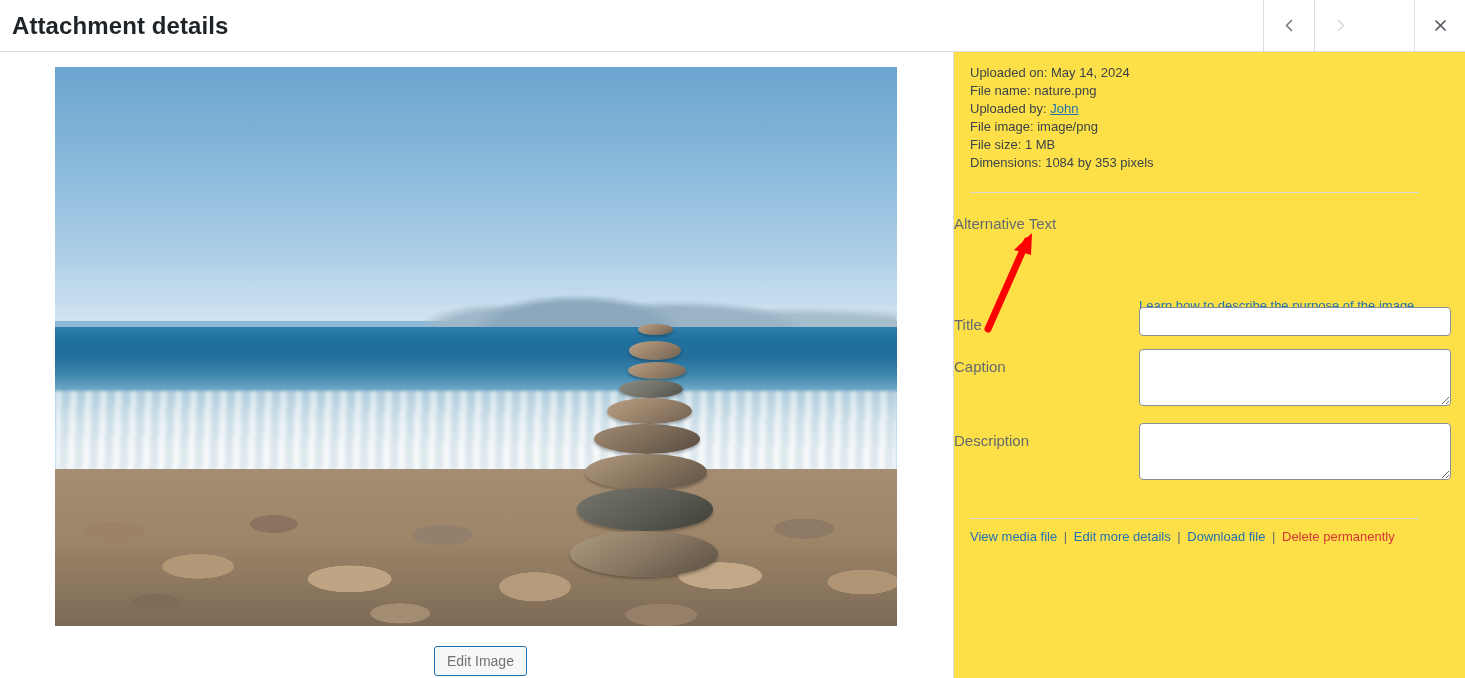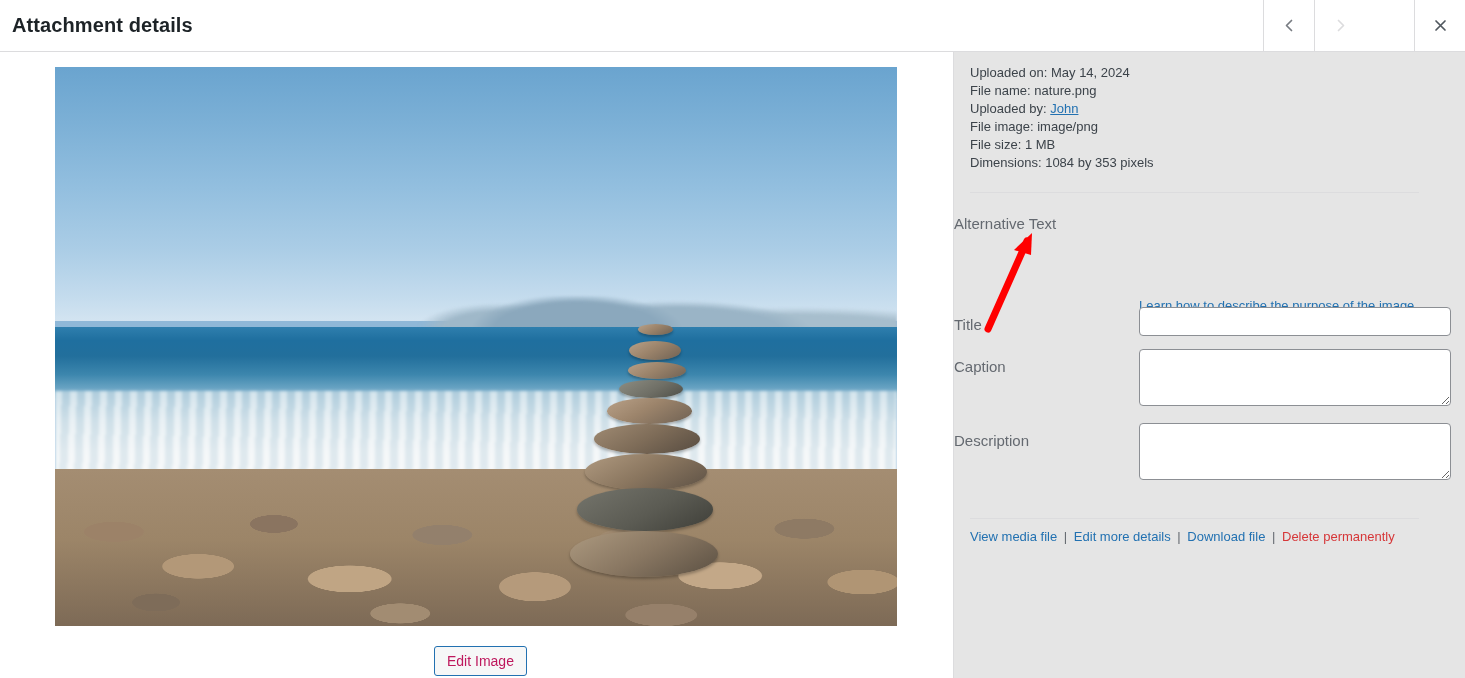--- a/index.html
+++ b/index.html
@@ -25,21 +25,21 @@
     left: 0; top: 0;
     width: 1465px; height: 52px;
     background: #ffffff;
     border-bottom: 1px solid #dcdcde;
   }
   #modal-title {
     position: absolute;
     left: 12px; top: 0;
     height: 51px;
     line-height: 51px;
-    font-size: 20px;
+    font-size: 24px;
     font-weight: 600;
     color: #1d2327;
     letter-spacing: .1px;
   }
   .nav-btn {
     position: absolute;
     top: 0;
     width: 51px;
     height: 51px;
     background: #ffffff;
@@ -141,36 +141,36 @@
         background: linear-gradient(150deg, #75756c 0%, #5b5b53 55%, #3e3e38 100%); }
   #s9 { left: 61.2%; top: 83.0%; width: 17.6%; height: 8.2%;
         background: linear-gradient(150deg, #ad9a80 0%, #897762 50%, #5a4f42 100%); }
 
   #edit-image-btn {
     position: absolute;
     left: 434px; top: 594px;
     height: 30px;
     padding: 0 12px;
     background: #f6f7f7;
-    color: #be185d;
+    color: #737373;
     border: 1px solid #2271b1;
     border-radius: 3px;
     font-family: "Liberation Sans", sans-serif;
     font-size: 14px;
     line-height: 28px;
     cursor: pointer;
   }
 
   
   #sidebar {
     position: absolute;
     left: 953px; top: 52px;
     width: 512px;
     height: 626px;
-    background: #e5e5e5;
+    background: #fde047;
     border-left: 1px solid #dcdcde;
   }
   #meta-list {
     position: absolute;
     left: 16px; top: 12px;
     width: 460px;
     font-size: 13px;
     line-height: 18px;
     color: #3c434a;
   }

